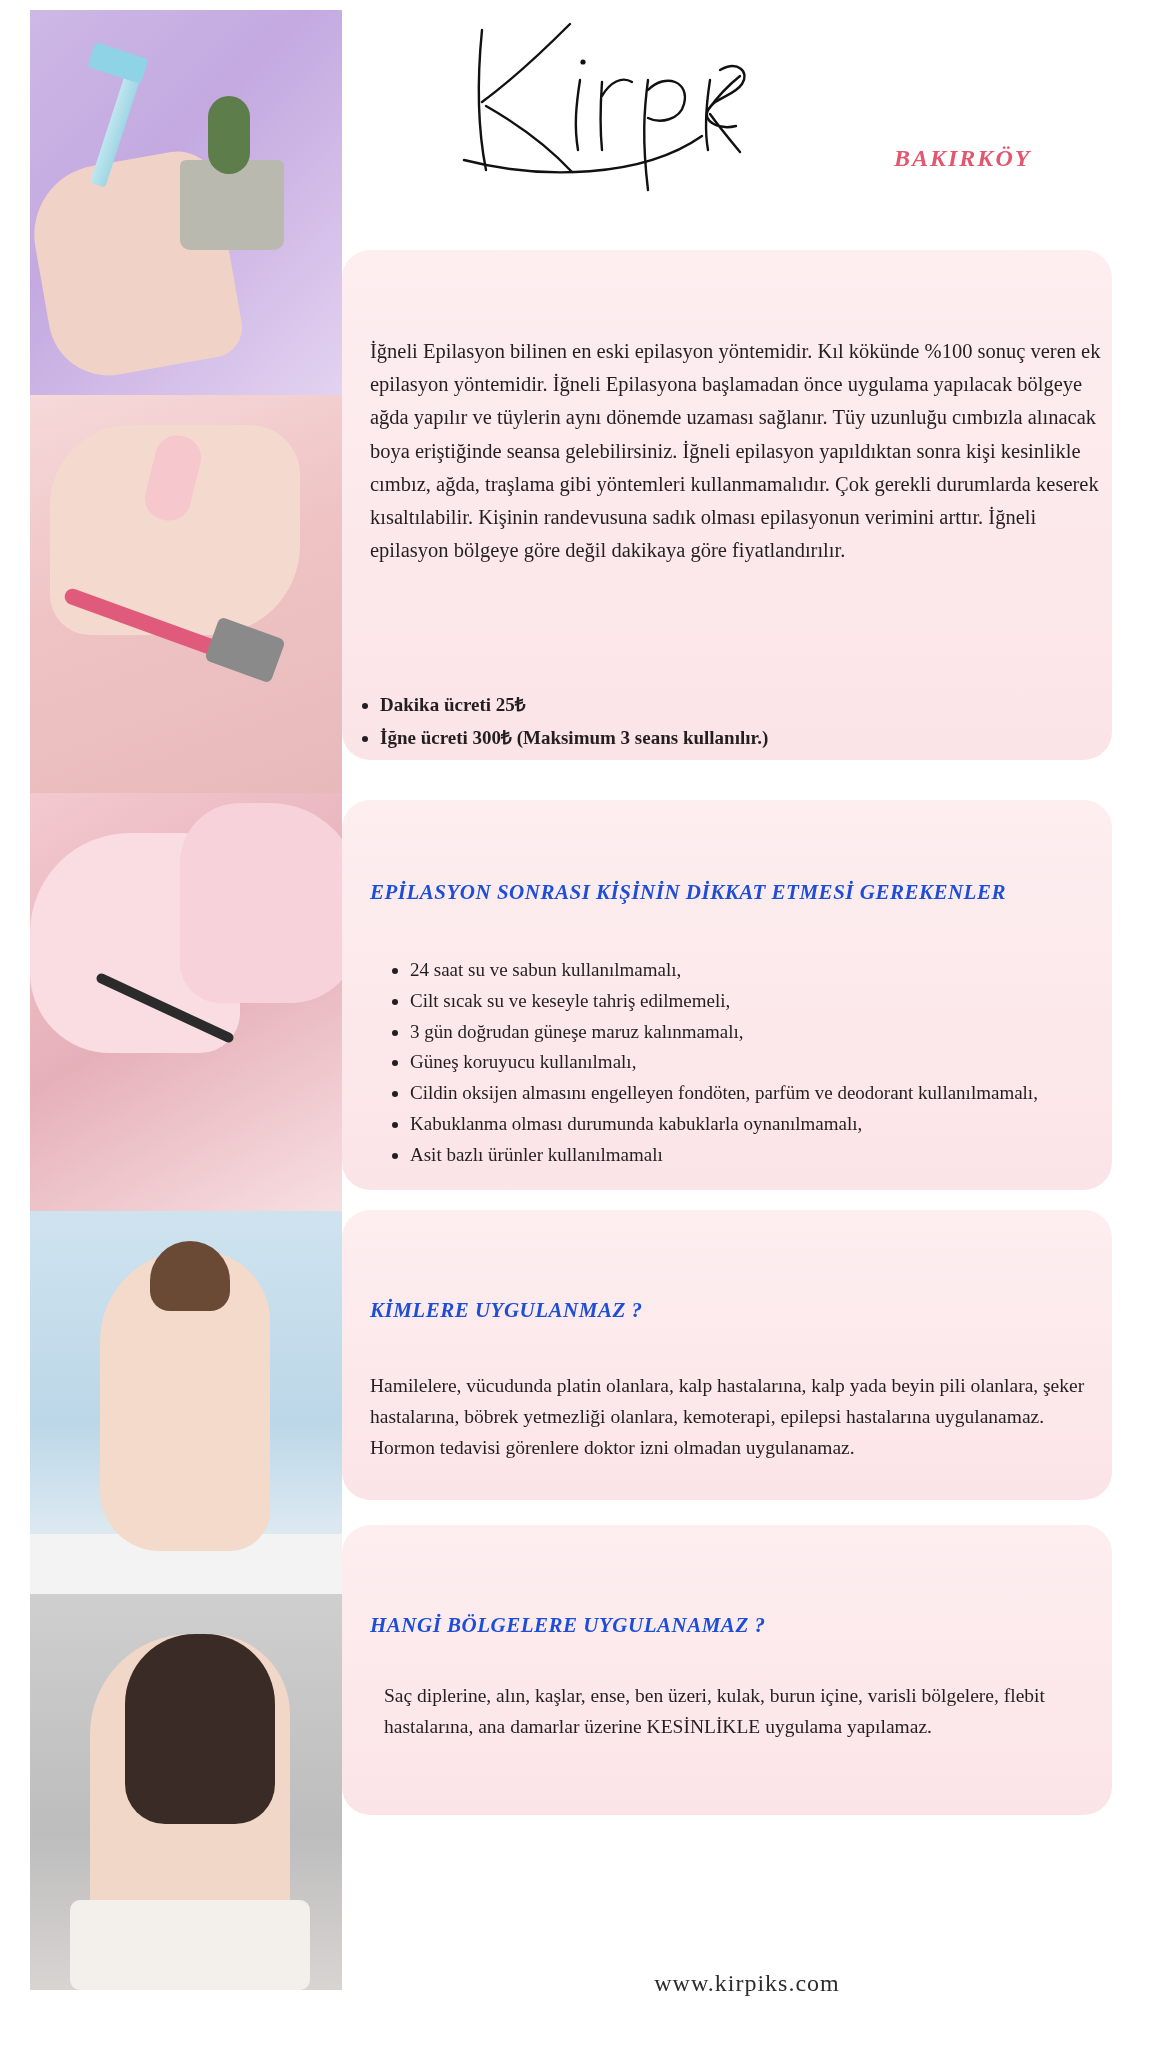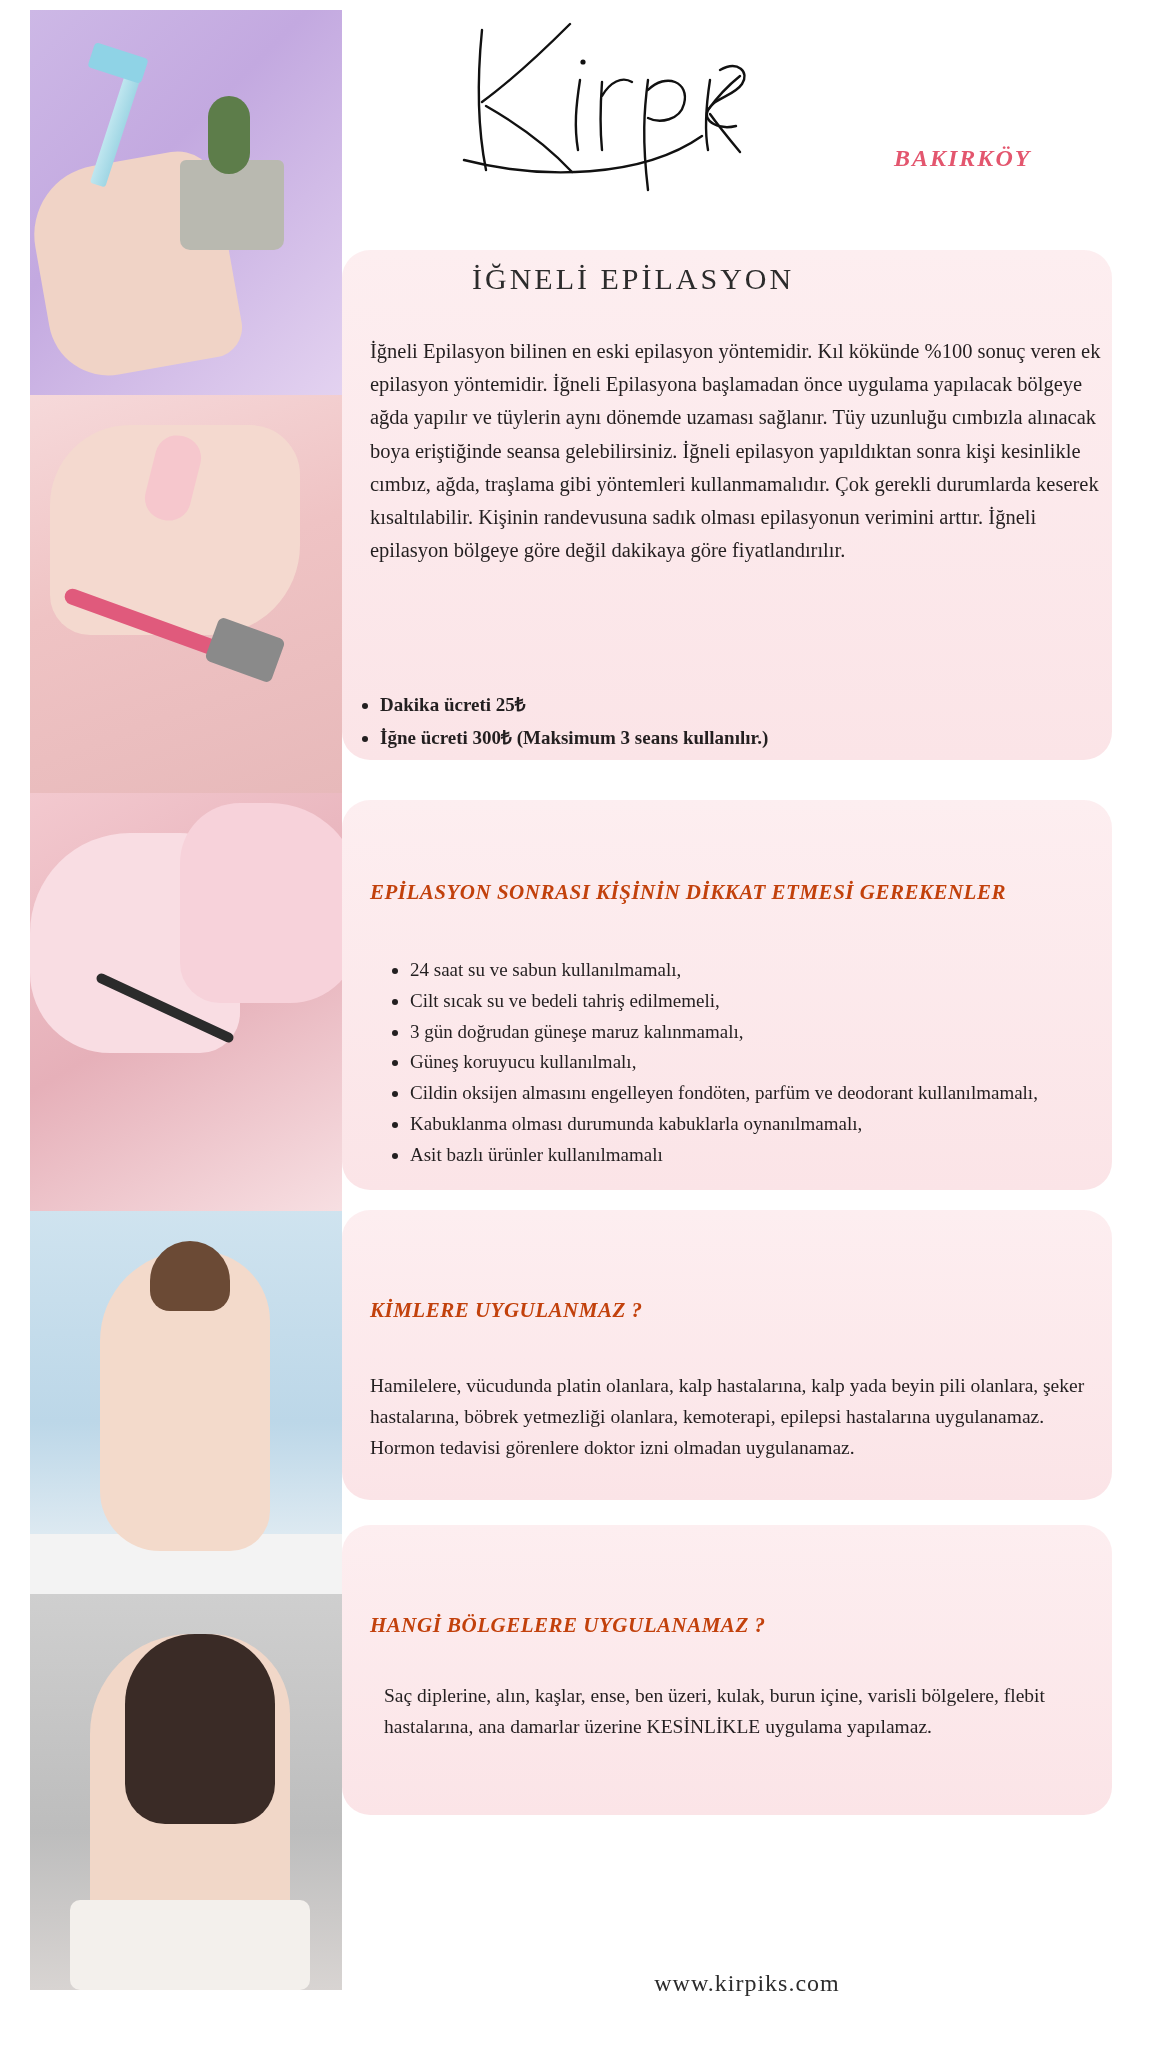--- a/index.html
+++ b/index.html
@@ -210,21 +210,21 @@
   }
   .price-list ul { margin: 0; padding-left: 26px; }
 
   .sec-title {
     position: absolute;
     font-family: "Liberation Serif", serif;
     font-style: italic;
     font-weight: bold;
     font-size: 21px;
     letter-spacing: 0.5px;
-    color: #c2410c;
+    color: #1d4ed8;
   }
   .sec-title.t2 { left: 28px; top: 880px; }
   .sec-title.t3 { left: 28px; top: 1298px; }
   .sec-title.t4 { left: 28px; top: 1613px; }
 
   .care-list {
     position: absolute;
     left: 40px;
     top: 955px;
     width: 700px;
@@ -309,37 +309,36 @@
           <path d="M258 104 C 268 118, 278 130, 288 142"></path>
           <path d="M268 60 C 286 50, 298 62, 290 74 C 282 86, 262 88, 256 100 C 250 112, 268 120, 284 116"></path>
           <path d="M12 150 C 90 170, 190 168, 250 126"></path>
         </g>
       </svg>
     </div>
 
     <div class="brand-city">BAKIRKÖY</div>
 
 
-    <div class="main-title">İĞNELİ EPİLASYON</div>
 
     <div class="intro">İğneli Epilasyon bilinen en eski epilasyon yöntemidir. Kıl kökünde %100 sonuç veren ek epilasyon yöntemidir. İğneli Epilasyona başlamadan önce uygulama yapılacak bölgeye ağda yapılır ve tüylerin aynı dönemde uzaması sağlanır. Tüy uzunluğu cımbızla alınacak boya eriştiğinde seansa gelebilirsiniz. İğneli epilasyon yapıldıktan sonra kişi kesinlikle cımbız, ağda, traşlama gibi yöntemleri kullanmamalıdır. Çok gerekli durumlarda keserek kısaltılabilir. Kişinin randevusuna sadık olması epilasyonun verimini arttır. İğneli epilasyon bölgeye göre değil dakikaya göre fiyatlandırılır.</div>
 
     <div class="price-list">
       <ul>
         <li>Dakika ücreti  25₺</li>
         <li>İğne ücreti 300₺ (Maksimum 3 seans kullanılır.)</li>
       </ul>
     </div>
 
     <div class="sec-title t2">EPİLASYON SONRASI KİŞİNİN DİKKAT ETMESİ GEREKENLER</div>
 
     <div class="care-list">
       <ul>
         <li>24 saat su ve sabun kullanılmamalı,</li>
-        <li>Cilt sıcak su ve bedeli tahriş edilmemeli,</li>
+        <li>Cilt sıcak su ve keseyle tahriş edilmemeli,</li>
         <li>3 gün doğrudan güneşe maruz kalınmamalı,</li>
         <li>Güneş koruyucu kullanılmalı,</li>
         <li>Cildin oksijen almasını engelleyen fondöten, parfüm ve deodorant kullanılmamalı,</li>
         <li>Kabuklanma olması durumunda kabuklarla oynanılmamalı,</li>
         <li>Asit bazlı ürünler kullanılmamalı</li>
       </ul>
     </div>
 
     <div class="sec-title t3">KİMLERE UYGULANMAZ ?</div>
     <div class="body-text b3">Hamilelere, vücudunda platin olanlara, kalp hastalarına, kalp yada beyin pili olanlara, şeker hastalarına, böbrek yetmezliği olanlara, kemoterapi, epilepsi hastalarına uygulanamaz. Hormon tedavisi görenlere doktor izni olmadan uygulanamaz.</div>

